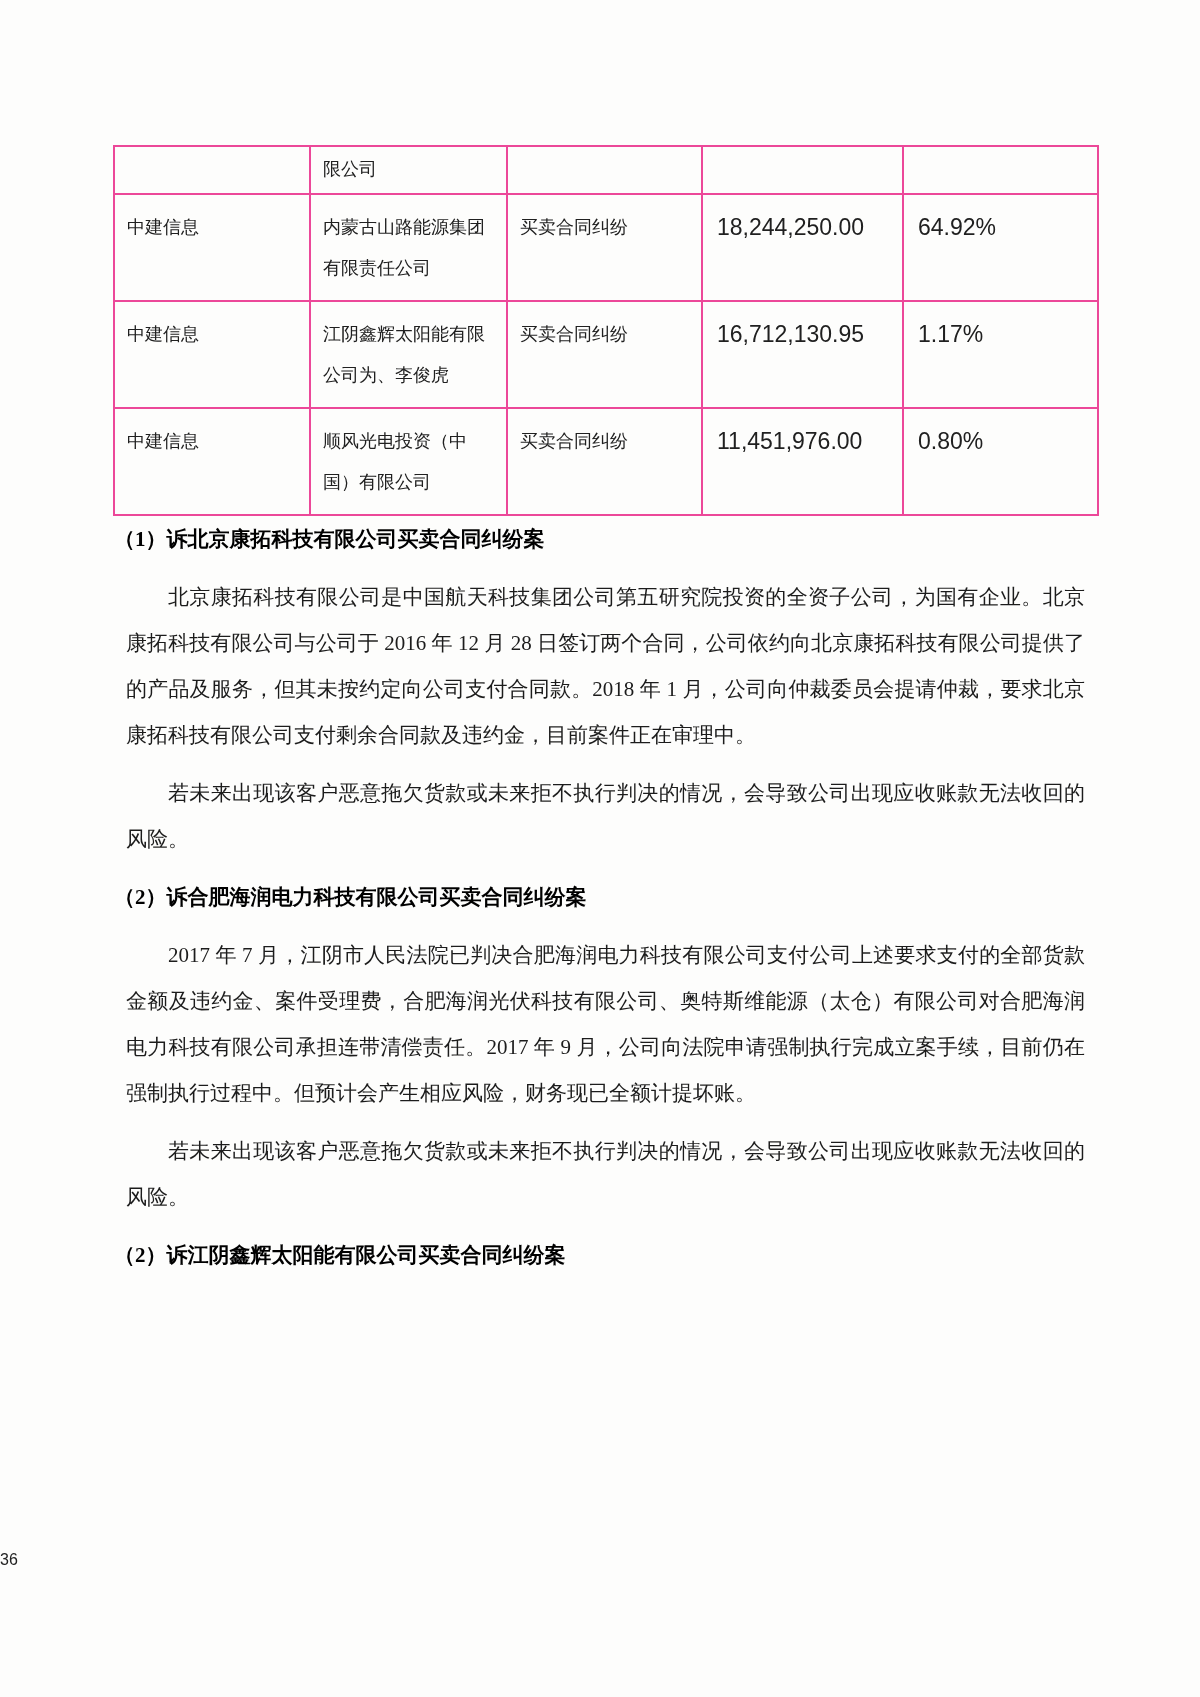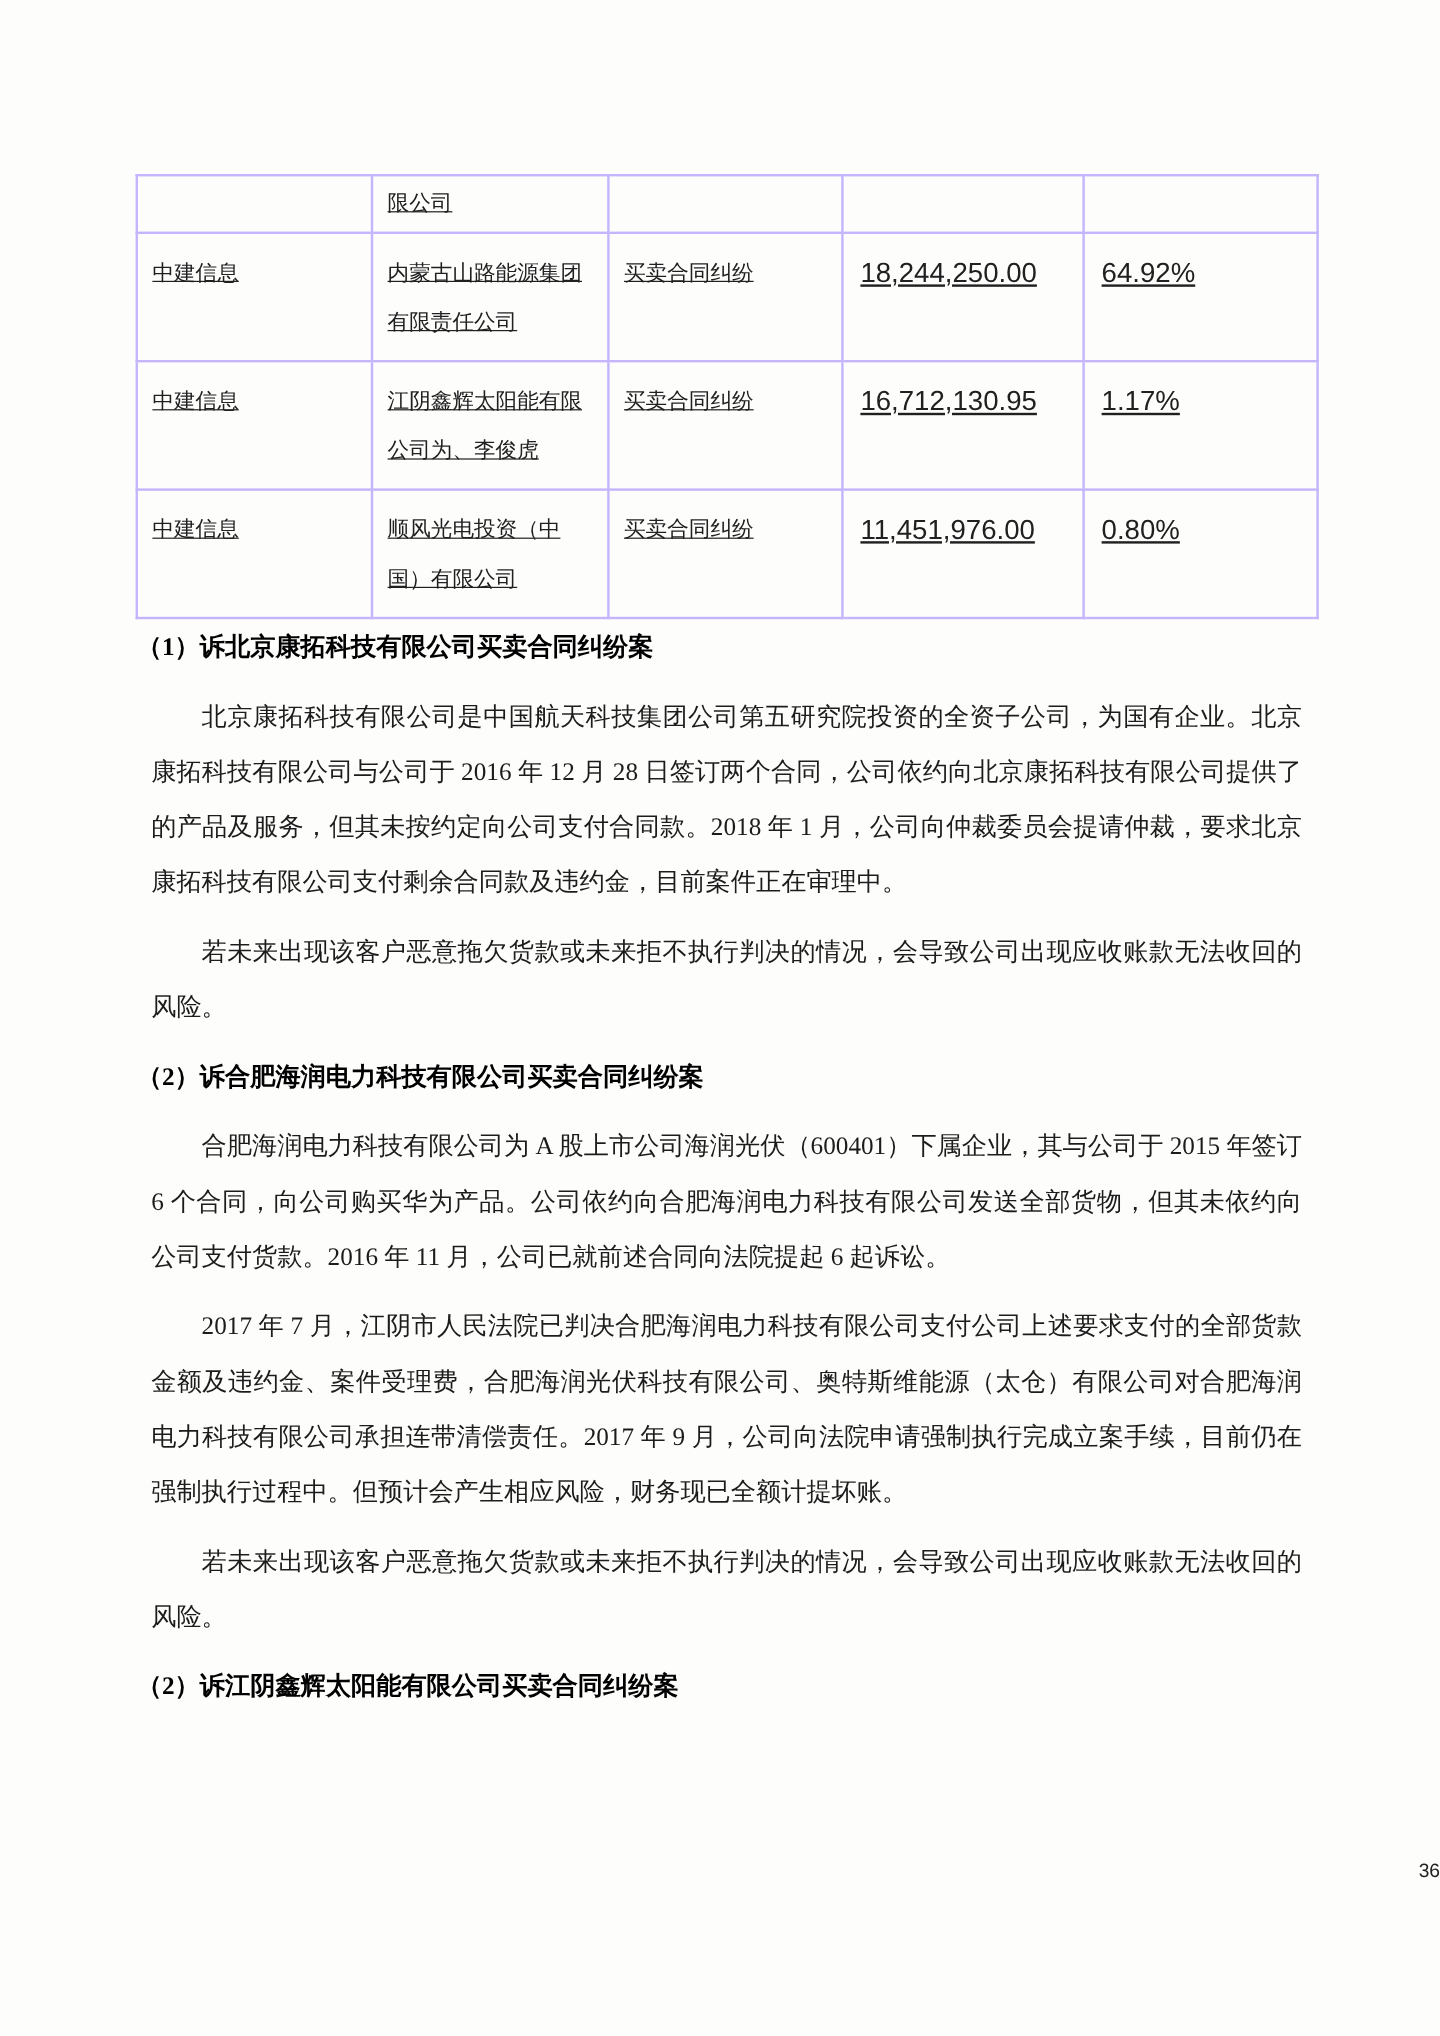--- a/index.html
+++ b/index.html
@@ -16,28 +16,27 @@
   
   .doc-table {
     position: absolute;
     left: 113px;
     top: 145px;
     width: 984px;
     border-collapse: collapse;
     table-layout: fixed;
   }
   .doc-table td {
-    border: 2px solid #c4b5fd;
+    border: 2px solid #ec4899;
     vertical-align: top;
     padding: 12px 12px 0 12px;
     font-size: 18px;
     line-height: 41px;
     color: #202020;
     word-break: break-all;
-    text-decoration: underline;
   }
   .doc-table tr.data-row td { height: 93px; }
   .doc-table tr.partial-row td { padding: 2px 12px 3px 12px; height: 41px; }
   .doc-table td.col-party { padding-right: 16px; } 
   .doc-table td.col-amount, .doc-table td.col-pct {
     font-family: "Liberation Sans", "DejaVu Sans", sans-serif;
     font-size: 23px;
     padding-left: 14px;
     border-radius: 29px;
   }
@@ -61,21 +60,21 @@
     color: #000000;
     text-indent: 0;
   }
 
   
   .page-footer {
     position: absolute;
     left: 0;
     top: 1551px;
     width: 1200px;
-    text-align: right;
+    text-align: left;
     font-family: "Liberation Sans", "DejaVu Sans", sans-serif;
     font-size: 16px;
     color: #222222;
   }
 </style>
 </head>
 <body>
 
 <div class="page">
 
@@ -118,21 +117,20 @@
       </tr>
     </tbody>
   </table>
 
   <div class="content">
     <h3 class="section-heading">（1）诉北京康拓科技有限公司买卖合同纠纷案</h3>
     <p>北京康拓科技有限公司是中国航天科技集团公司第五研究院投资的全资子公司，为国有企业。北京康拓科技有限公司与公司于 2016 年 12 月 28 日签订两个合同，公司依约向北京康拓科技有限公司提供了的产品及服务，但其未按约定向公司支付合同款。2018 年 1 月，公司向仲裁委员会提请仲裁，要求北京康拓科技有限公司支付剩余合同款及违约金，目前案件正在审理中。</p>
     <p>若未来出现该客户恶意拖欠货款或未来拒不执行判决的情况，会导致公司出现应收账款无法收回的风险。</p>
 
     <h3 class="section-heading">（2）诉合肥海润电力科技有限公司买卖合同纠纷案</h3>
-    <p>合肥海润电力科技有限公司为 A 股上市公司海润光伏（600401）下属企业，其与公司于 2015 年签订 6 个合同，向公司购买华为产品。公司依约向合肥海润电力科技有限公司发送全部货物，但其未依约向公司支付货款。2016 年 11 月，公司已就前述合同向法院提起 6 起诉讼。</p>
     <p>2017 年 7 月，江阴市人民法院已判决合肥海润电力科技有限公司支付公司上述要求支付的全部货款金额及违约金、案件受理费，合肥海润光伏科技有限公司、奥特斯维能源（太仓）有限公司对合肥海润电力科技有限公司承担连带清偿责任。2017 年 9 月，公司向法院申请强制执行完成立案手续，目前仍在强制执行过程中。但预计会产生相应风险，财务现已全额计提坏账。</p>
     <p>若未来出现该客户恶意拖欠货款或未来拒不执行判决的情况，会导致公司出现应收账款无法收回的风险。</p>
 
     <h3 class="section-heading">（2）诉江阴鑫辉太阳能有限公司买卖合同纠纷案</h3>
   </div>
 
   <div class="page-footer">36</div>
 
 </div>
 

